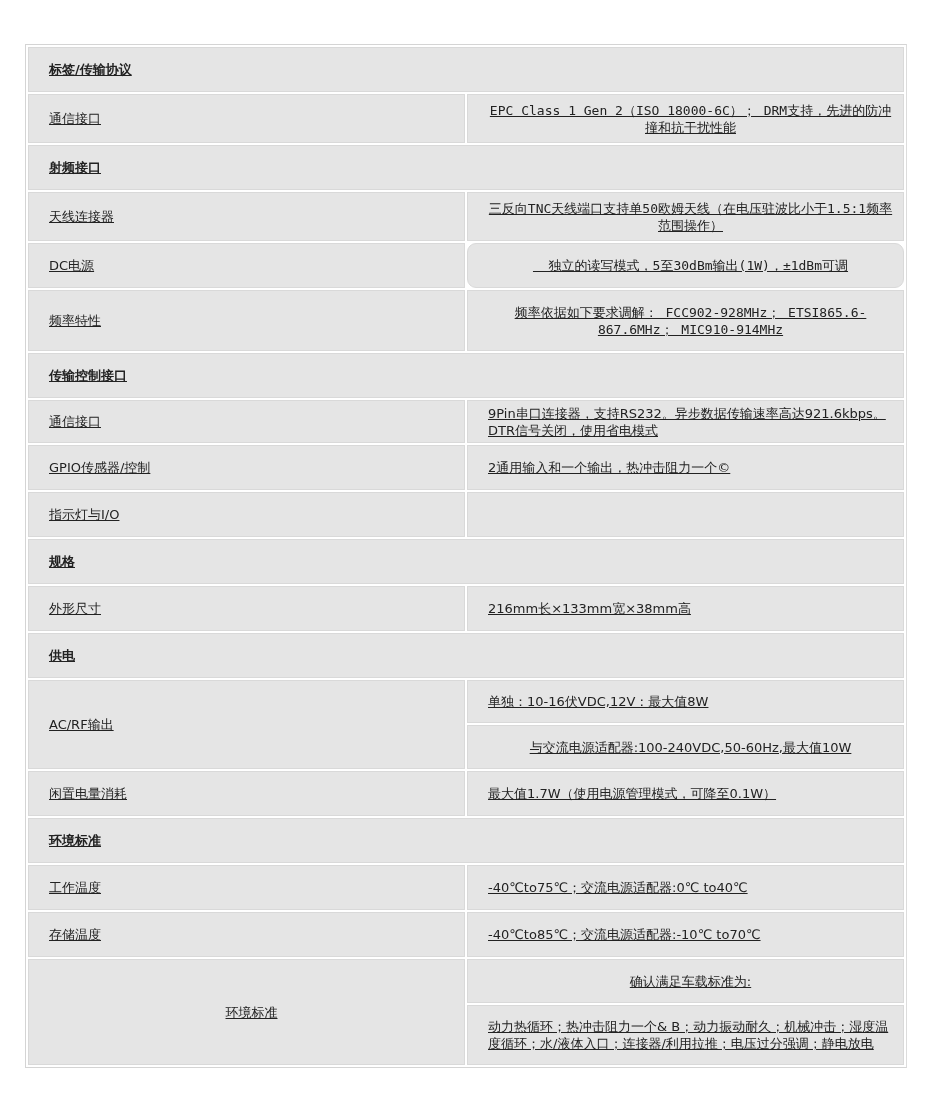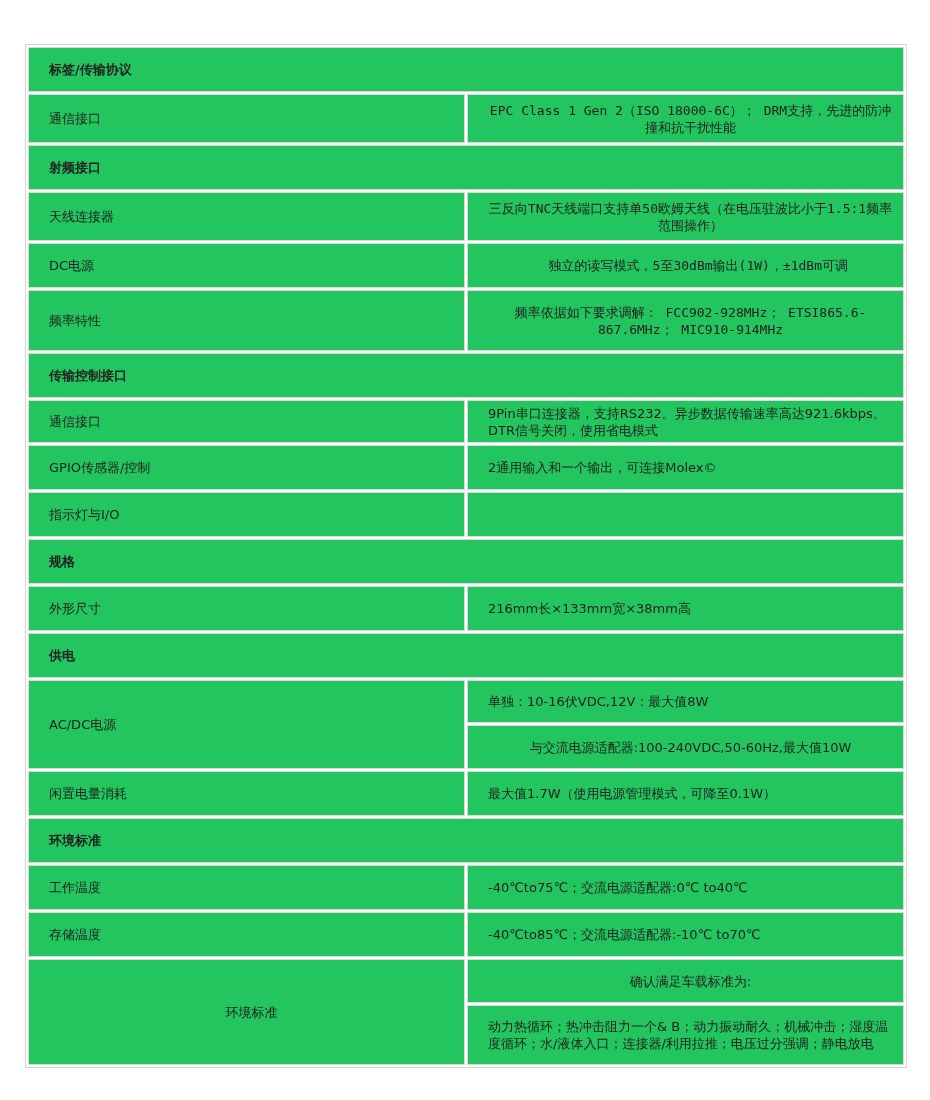--- a/index.html
+++ b/index.html
@@ -10,21 +10,22 @@
     border-collapse: separate; border-spacing: 2px;
     border: 1px solid #d4d4d4; border-right-color:#dcdcdc;
     table-layout: fixed;
   }
   table.spec td {
     border: 1px solid #d9d9d9;
     padding: 2px 10px 2px 20px;
     font-size: 13px;
     line-height: 17px;
     vertical-align: middle;
-    background: #22c55e;
+    background: #e5e5e5;
+    text-decoration: underline;
   }
   td.label { width: 327px; }
   td.section { font-weight: bold; }
   td.mono { font-family: "DejaVu Sans Mono", "Liberation Mono", monospace; font-size: 12px; letter-spacing: 0px; padding-right: 8px; text-align: center; }
   td.val { padding-right: 8px; }
   tr.h45 td { height: 39px; }
   tr.h49 td { height: 43px; }
   tr.h61 td { height: 55px; }
   tr.h43 td { height: 37px; }
   tr.h44 td { height: 38px; text-align: center; }
@@ -46,56 +47,56 @@
 
     <tr class="h45">
       <td class="section" colspan="2">射频接口</td>
     </tr>
     <tr class="h49">
       <td class="label">天线连接器</td>
       <td class="mono">三反向TNC天线端口支持单50欧姆天线（在电压驻波比小于1.5:1频率范围操作）</td>
     </tr>
     <tr class="h45">
       <td class="label">DC电源</td>
-      <td class="mono" style="white-space:pre;">  独立的读写模式，5至30dBm输出(1W)，±1dBm可调</td>
+      <td class="mono" style="white-space:pre;border-radius:9px;">  独立的读写模式，5至30dBm输出(1W)，±1dBm可调</td>
     </tr>
     <tr class="h61">
       <td class="label">频率特性</td>
       <td class="mono">频率依据如下要求调解： FCC902-928MHz； ETSI865.6-867.6MHz； MIC910-914MHz</td>
     </tr>
 
     <tr class="h45">
       <td class="section" colspan="2">传输控制接口</td>
     </tr>
     <tr class="h43">
       <td class="label">通信接口</td>
       <td class="val">9Pin串口连接器，支持RS232。异步数据传输速率高达921.6kbps。 DTR信号关闭，使用省电模式</td>
     </tr>
     <tr class="h45">
       <td class="label">GPIO传感器/控制</td>
-      <td class="val">2通用输入和一个输出，可连接Molex©</td>
+      <td class="val">2通用输入和一个输出，热冲击阻力一个©</td>
     </tr>
     <tr class="h45">
       <td class="label">指示灯与I/O</td>
       <td class="val"></td>
     </tr>
 
     <tr class="h45">
       <td class="section" colspan="2">规格</td>
     </tr>
     <tr class="h45">
       <td class="label">外形尺寸</td>
       <td class="val">216mm长×133mm宽×38mm高</td>
     </tr>
 
     <tr class="h45">
       <td class="section" colspan="2">供电</td>
     </tr>
     <tr class="h43">
-      <td class="label" rowspan="2">AC/DC电源</td>
+      <td class="label" rowspan="2">AC/RF输出</td>
       <td class="val">单独：10-16伏VDC,12V：最大值8W</td>
     </tr>
     <tr class="h44">
       <td class="val">与交流电源适配器:100-240VDC,50-60Hz,最大值10W</td>
     </tr>
     <tr class="h45">
       <td class="label">闲置电量消耗</td>
       <td class="val">最大值1.7W（使用电源管理模式，可降至0.1W）</td>
     </tr>
 

